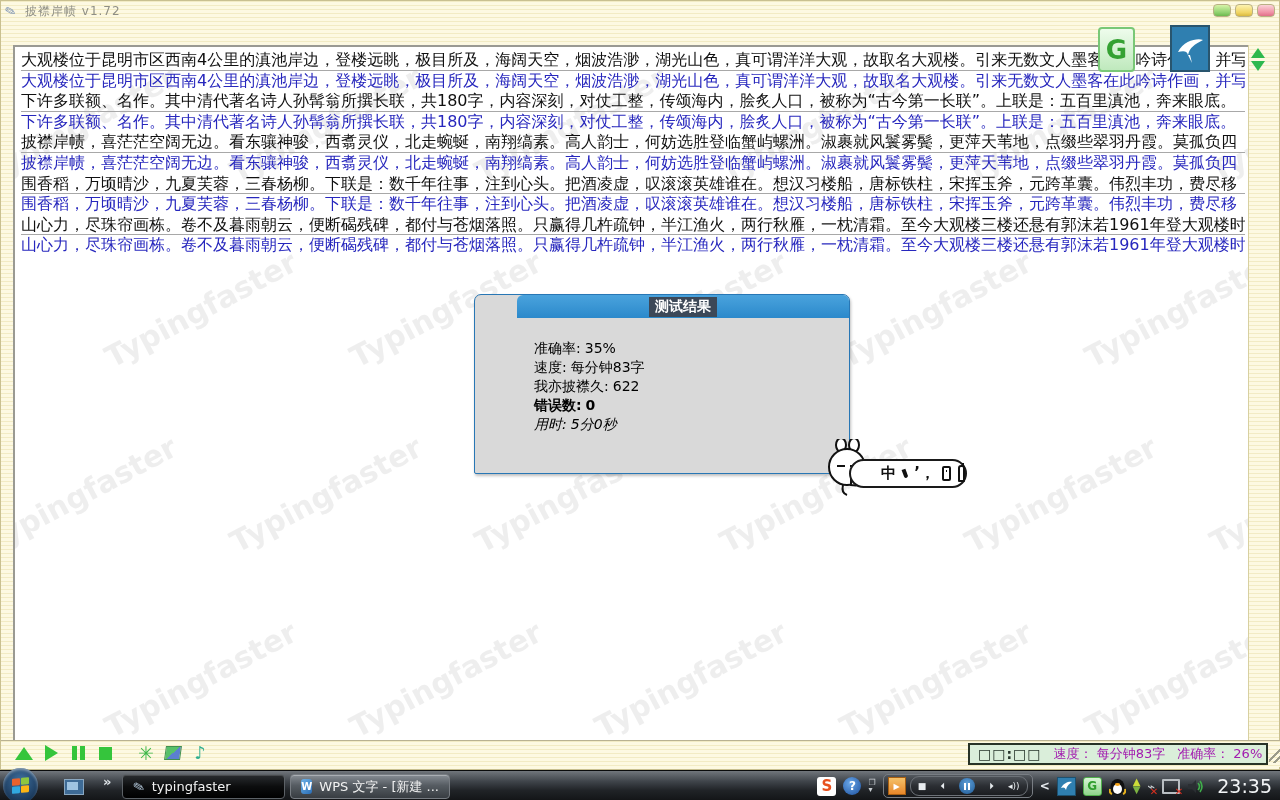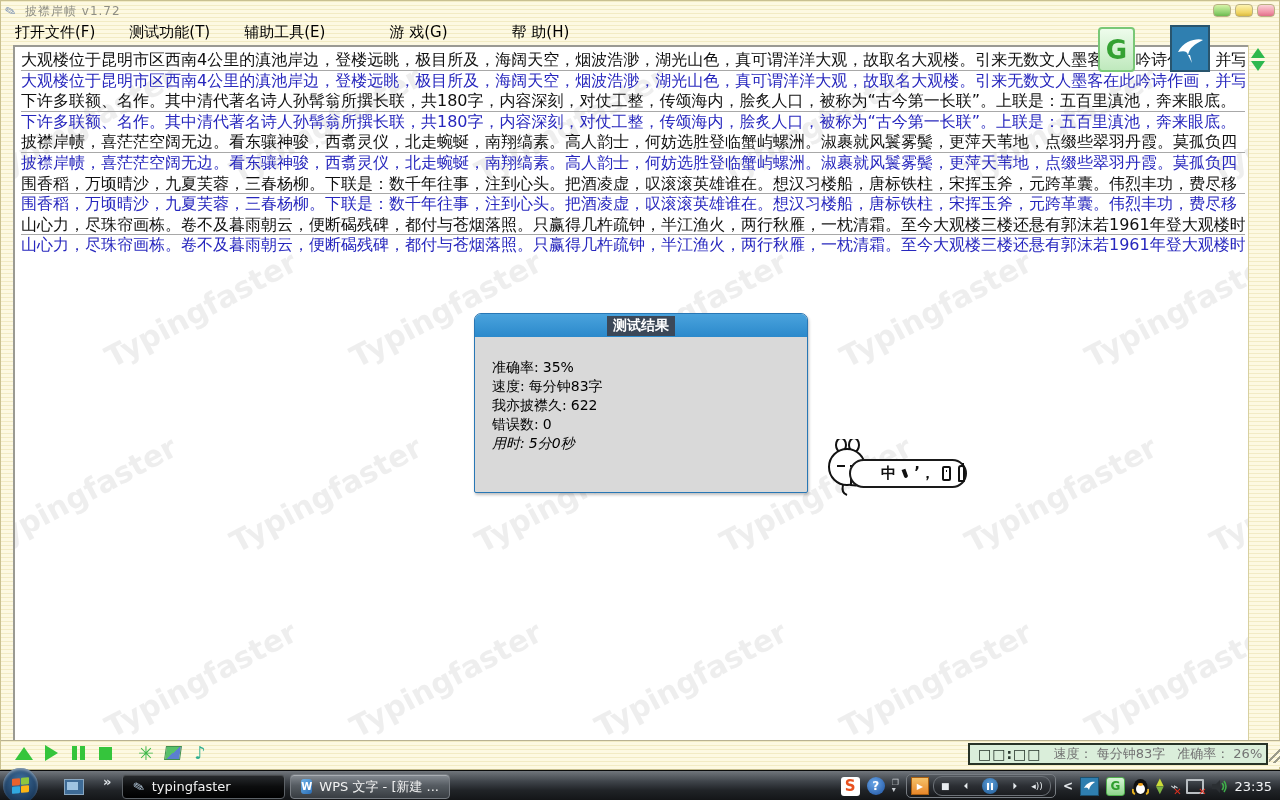--- a/index.html
+++ b/index.html
@@ -44,22 +44,22 @@
   .tri{width:0;height:0;border-left:7px solid transparent;border-right:7px solid transparent;margin:3px auto 0;}
   .tri.up{border-bottom:10px solid #2eb84e;}
   .tri.down{border-top:10px solid #2eb84e;}
 
   
   .float-icon{position:absolute;box-sizing:border-box;}
   .icon-g{left:1097px;top:26px;width:37px;height:45px;background:linear-gradient(#eefcec,#bfe9bd);border:2px solid #79c877;border-radius:4px;display:flex;align-items:center;justify-content:center;font-size:26px;font-weight:bold;color:#35a133;}
   .icon-swallow{left:1169px;top:24px;width:40px;height:47px;background:#2f7fb0;border:2px solid #29556e;display:flex;align-items:center;justify-content:center;}
 
   
-  .dialog{position:absolute;left:473px;top:312px;width:332px;height:178px;background:#d9d9d9;
-    border:1px solid #2877b5;border-radius:7px 7px 2px 2px;box-shadow:1px 2px 3px rgba(0,0,0,.25);}
+  .dialog{position:absolute;left:473px;top:293px;width:332px;height:178px;background:#d9d9d9;
+    border:1px solid #2877b5;border-radius:7px 7px 2px 2px;box-shadow:1px 2px 3px rgba(0,0,0,.25);padding-left:42px;}
   .dialog-titlebar{height:23px;background:linear-gradient(#4aa3dd,#2b89cb);border-radius:6px 6px 0 0;display:flex;align-items:center;justify-content:center;}
   .dialog-title{font-size:14px;font-weight:bold;color:#fff;background:#3c4858;padding:1px 6px;}
   .dialog-body{position:relative;height:154px;}
   .stat-row{position:absolute;left:17px;font-size:14px;color:#000;white-space:nowrap;}
   .stat-row span{margin-right:4px;}
   .dialog-buttons{position:absolute;left:11px;bottom:10px;display:flex;gap:8px;}
   .dlg-btn{width:74px;height:23px;background:#d9d9d9;border:1px solid #8a8a8a;border-radius:2px;
     box-shadow:inset 1px 1px 0 #ffffff, inset -1px -1px 0 #9f9f9f;font-size:13px;display:flex;align-items:center;justify-content:center;color:#000;}
   .dlg-btn.disabled{color:#a3a3a3;}
 
@@ -85,21 +85,21 @@
   .pause-bars{display:flex;gap:3px;}
   .pause-bars i{width:5px;height:14px;background:#35c53c;}
   .stop-sq{width:13px;height:13px;background:#35c53c;}
   .gear{color:#3cb84a;font-size:19px;line-height:18px;font-weight:bold;}
   .pkg{width:14px;height:12px;background:linear-gradient(135deg,#57c06a 50%,#5b7fd0 50%);transform:skewX(-8deg);border:1px solid #3f8f50;}
   .note{color:#2fae8f;font-size:18px;line-height:18px;font-weight:bold;}
 
   .status-panel{position:absolute;right:13px;top:2px;width:300px;height:22px;background:#daeeda;border:2px solid #273327;
     display:flex;align-items:center;gap:12px;padding-left:8px;box-sizing:border-box;}
   .timer{font-size:14px;font-weight:bold;color:#26332a;letter-spacing:1px;}
-  .status-text{font-size:13px;color:#737373;white-space:nowrap;}
+  .status-text{font-size:13px;color:#a21caf;white-space:nowrap;}
   .resize-grip{position:absolute;right:0;top:6px;width:12px;height:16px;
     background:linear-gradient(135deg,transparent 45%,#9a9a8a 45%,#9a9a8a 55%,transparent 55%,transparent 70%,#9a9a8a 70%,#9a9a8a 80%,transparent 80%);}
 
   
   .taskbar{position:absolute;left:0;top:770px;width:1280px;height:30px;
     background:linear-gradient(#71767c,#3f444a 35%,#202327 65%,#121416);border-top:1px solid #0a0b0c;}
   .start-orb{position:absolute;left:3px;top:-3px;width:35px;height:35px;border-radius:50%;
     background:radial-gradient(circle at 50% 35%,#3f6f9e,#1b3a5c 70%,#0c1c2e);box-shadow:inset 0 2px 3px rgba(255,255,255,.45);display:flex;align-items:center;justify-content:center;}
   .flag{display:grid;grid-template-columns:8px 8px;grid-template-rows:7px 7px;gap:1px;transform:skewY(-6deg);}
   .flag i{border-radius:1px;}
@@ -125,48 +125,41 @@
   .wmp-pause i{width:2px;height:7px;background:#fff;}
   .collapse-arrow{color:#e6eaee;font-size:12px;font-weight:bold;}
   .ic-swallow-sm{width:17px;height:17px;background:#2f7fb0;border:1px solid #1d506e;}
   .ic-g-sm{width:17px;height:17px;background:linear-gradient(#d8f5d6,#8fd48c);border:1px solid #4fae4c;color:#2f9e2d;font-size:12px;font-weight:bold;border-radius:3px;}
   .ic-updown{display:flex;flex-direction:column;line-height:8px;font-size:10px;}
   .ic-updown .u{color:#cddc39;}.ic-updown .d{color:#7cb342;}
   .redx{position:relative;}
   .redx:after{content:"✕";position:absolute;right:-3px;bottom:-3px;color:#e03020;font-size:10px;font-weight:bold;}
   .ic-plug{color:#c9ced2;font-size:13px;}
   .ic-net{width:14px;height:11px;border:2px solid #b9bec2;border-radius:1px;}
-  .clock{color:#f2f4f6;font-size:13px;}
+  .clock{color:#f2f4f6;font-size:19px;margin-left:6px;}
 </style>
 </head>
 <body>
 
 <div class="screen">
 
   <div class="bg-strip"></div>
 
   <div class="app-window">
 
     <div class="titlebar">
       <span class="title-icon">✎</span>
       <span class="title-text">披襟岸帻 v1.72</span>
       <div class="win-buttons">
         <div class="win-btn min"></div>
         <div class="win-btn max"></div>
         <div class="win-btn close"></div>
       </div>
     </div>
 
-    <div class="menubar">
-      <span class="menu-item">打开文件(F)</span>
-      <span class="menu-item">测试功能(T)</span>
-      <span class="menu-item">辅助工具(E)</span>
-      <span class="menu-item gap">游 戏(G)</span>
-      <span class="menu-item gap">帮 助(H)</span>
-    </div>
 
     <div class="content">
       <div id="watermark-layer">
           <span class="wm" style="left: -40px; top: 60px;">Typingfaster</span>
           <span class="wm" style="left: 205px; top: 60px;">Typingfaster</span>
           <span class="wm" style="left: 450px; top: 60px;">Typingfaster</span>
           <span class="wm" style="left: 695px; top: 60px;">Typingfaster</span>
           <span class="wm" style="left: 940px; top: 60px;">Typingfaster</span>
           <span class="wm" style="left: 1185px; top: 60px;">Typingfaster</span>
           <span class="wm" style="left: 80px; top: 245px;">Typingfaster</span>
@@ -222,21 +215,21 @@
       <div class="dialog-body">
         <div class="stat-row" style="top:22px;">
           <span>准确率:</span><span>35%</span>
         </div>
         <div class="stat-row" style="top:41px;">
           <span>速度:</span><span>每分钟83字</span>
         </div>
         <div class="stat-row" style="top:60px;">
           <span>我亦披襟久:</span><span>622</span>
         </div>
-        <div class="stat-row" style="top:79px;">
+        <div class="stat-row" style="top:79px;font-weight:bold;">
           <span>错误数:</span><span>0</span>
         </div>
         <div class="stat-row" style="top:98px;font-style:italic;">
           <span>用时:</span><span>5分0秒</span>
         </div>
       </div>
     </div>
 
     <div class="ime-bar">
       <svg class="rabbit" width="62" height="58" viewBox="0 0 62 58">

